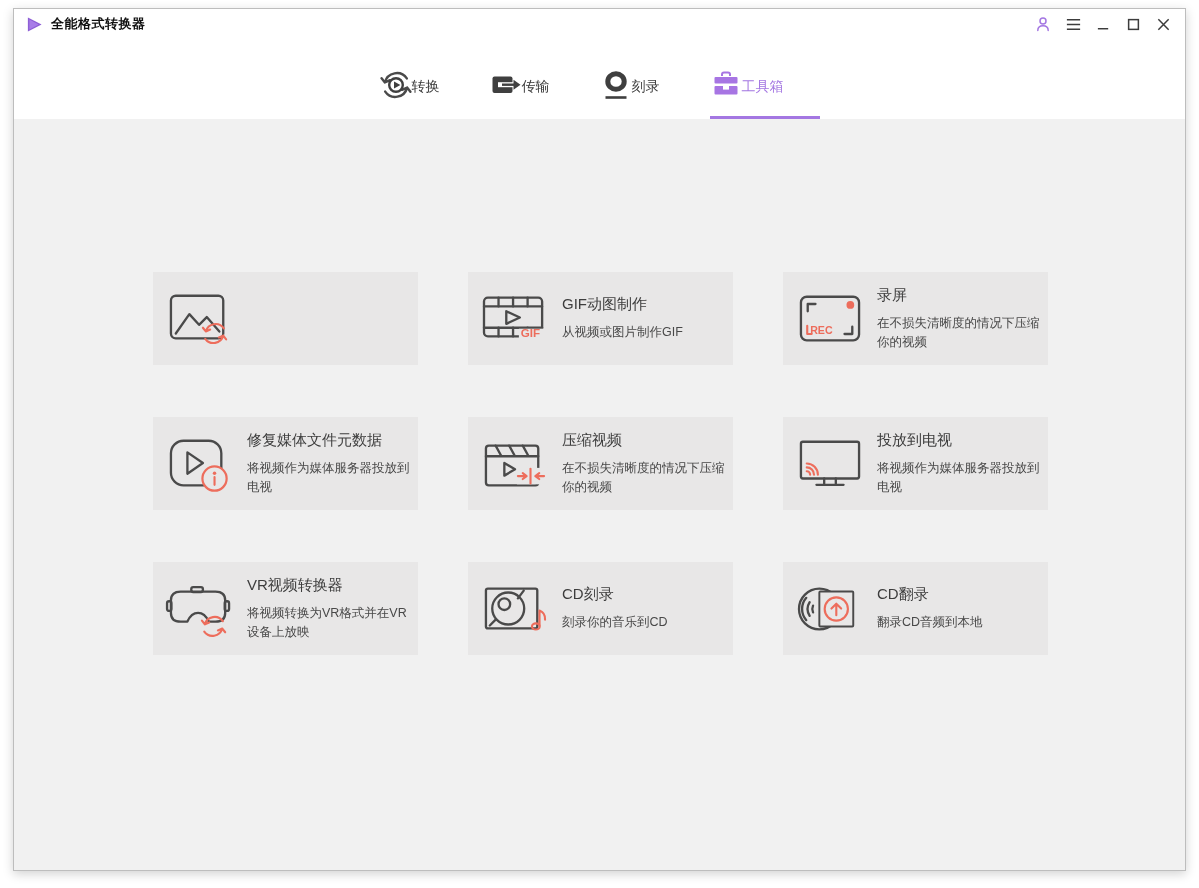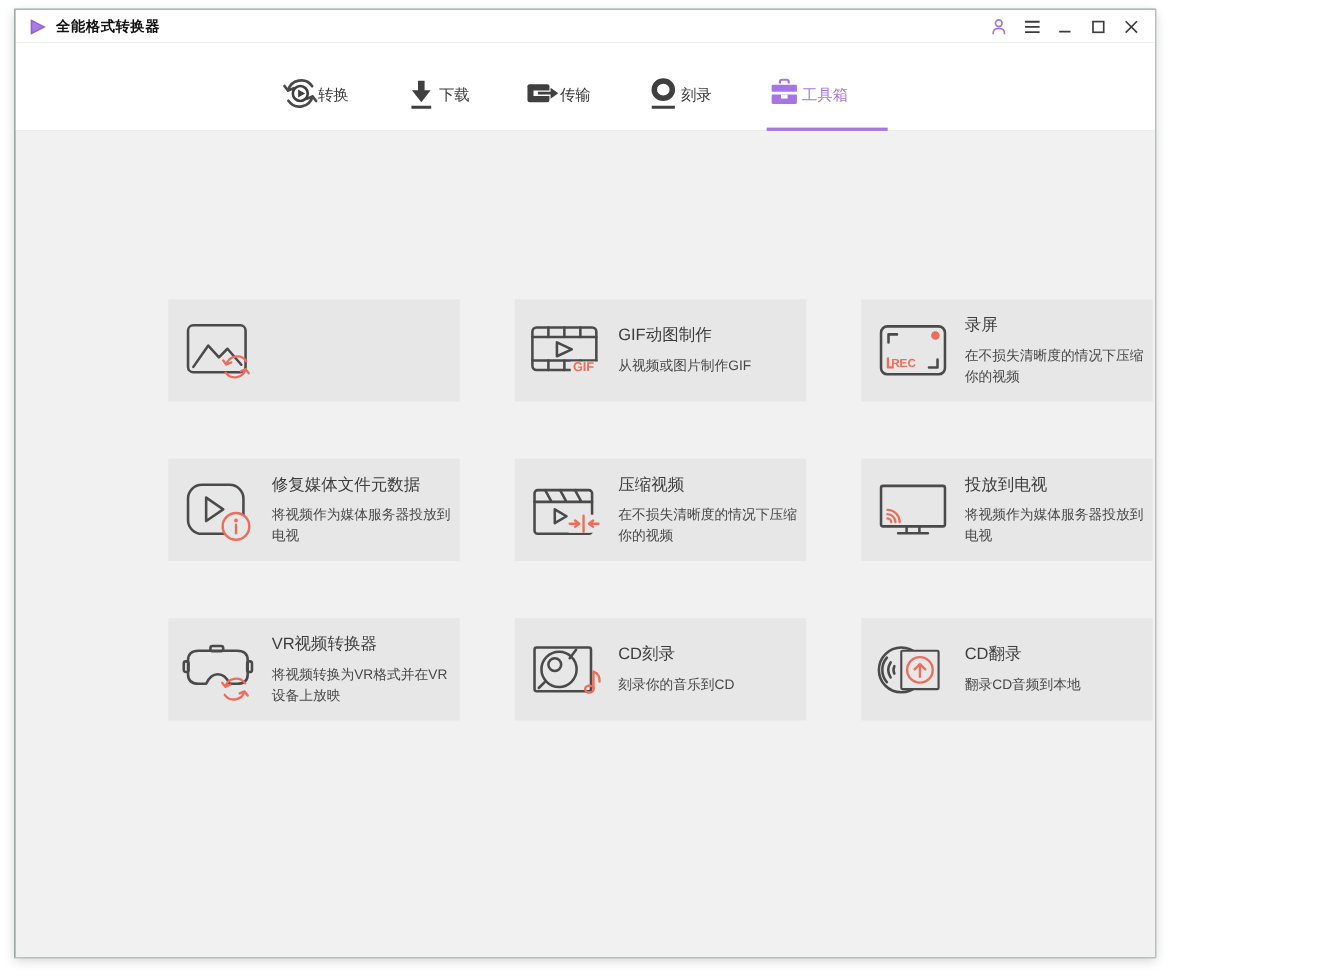--- a/index.html
+++ b/index.html
@@ -1,20 +1,20 @@
 <!DOCTYPE html>
 <html><head>
 <meta charset="utf-8">
 <style>
   * { box-sizing: border-box; margin: 0; padding: 0; }
   html,body { width:1199px; height:888px; background:#ffffff; font-family:"Liberation Sans",sans-serif; overflow:hidden; }
 
   .window {
-    position:absolute; left:13px; top:8px; width:1038px; height:863px;
-    background:#14532d; border:1px solid #bdbdbd;
+    position:absolute; left:13px; top:8px; width:1173px; height:863px;
+    background:#22c55e; border:1px solid #bdbdbd;
     box-shadow:0 3px 10px rgba(0,0,0,0.18);
     display:flex; flex-direction:column;
   }
 
   
   .titlebar {
     height:30px; flex:0 0 30px; display:flex; align-items:center;
     padding:0 10px 0 12px; background:#ffffff;
   }
   .app-logo { width:17px; height:17px; margin-right:8px; }
@@ -115,30 +115,20 @@
           <path class="dk" stroke-width="2" d="M 26.8 9.4 A 12.2 12.2 0 0 0 4.9 13.4 M 4.9 13.4 L 1.6 9.2 M 4.9 13.4 L 10 11.2"></path>
           <path class="dk" stroke-width="2" d="M 5.2 22.6 A 12.2 12.2 0 0 0 27.1 18.6 M 27.1 18.6 L 30.4 22.8 M 27.1 18.6 L 22 20.8"></path>
           <circle cx="16" cy="16" r="6.8" stroke="#3f3f3f" stroke-width="2.4" fill="none"></circle>
           <polygon points="14,12.4 20.4,16 14,19.6" fill="#3f3f3f"></polygon>
         </svg>
       </span>
       <span class="tab-label">转换</span>
       <span class="tab-underline"></span>
     </div>
 
-    <div class="tab">
-      <span class="tab-icon">
-        <svg width="32" height="32" viewBox="0 0 32 32">
-          <polygon points="13,4.5 19,4.5 19,13 24.5,13 16,24 7.5,13 13,13" fill="#3f3f3f"></polygon>
-          <path d="M 7 28.5 H 25" stroke="#3f3f3f" stroke-width="2.6"></path>
-        </svg>
-      </span>
-      <span class="tab-label">下载</span>
-      <span class="tab-underline"></span>
-    </div>
 
     <div class="tab">
       <span class="tab-icon">
         <svg width="32" height="32" viewBox="0 0 32 32">
           <rect x="2.5" y="7.5" width="20" height="16.5" rx="2" fill="#3f3f3f"></rect>
           <path d="M 8 15.7 H 27" stroke="#ffffff" stroke-width="5"></path>
           <path d="M 12 15.7 H 24" stroke="#3f3f3f" stroke-width="2.4"></path>
           <polygon points="23.5,10.7 30.5,15.7 23.5,20.7" fill="#3f3f3f"></polygon>
         </svg>
       </span>

